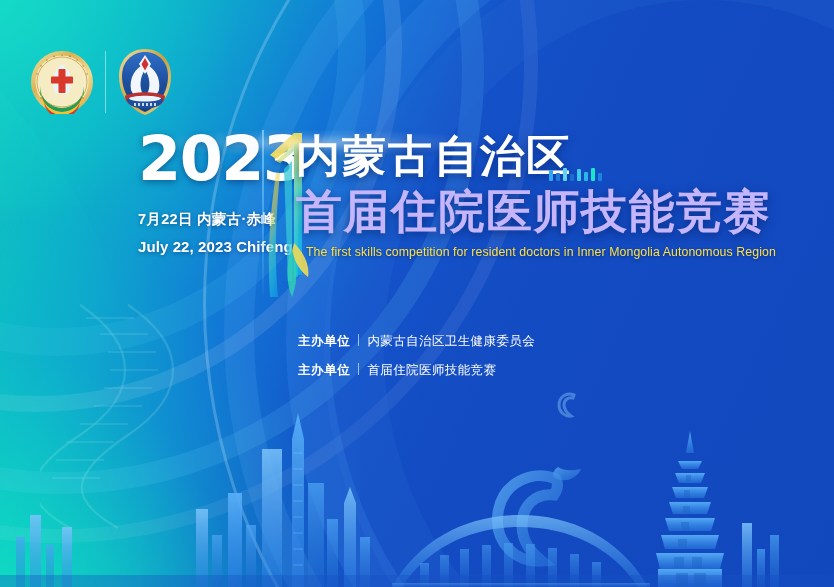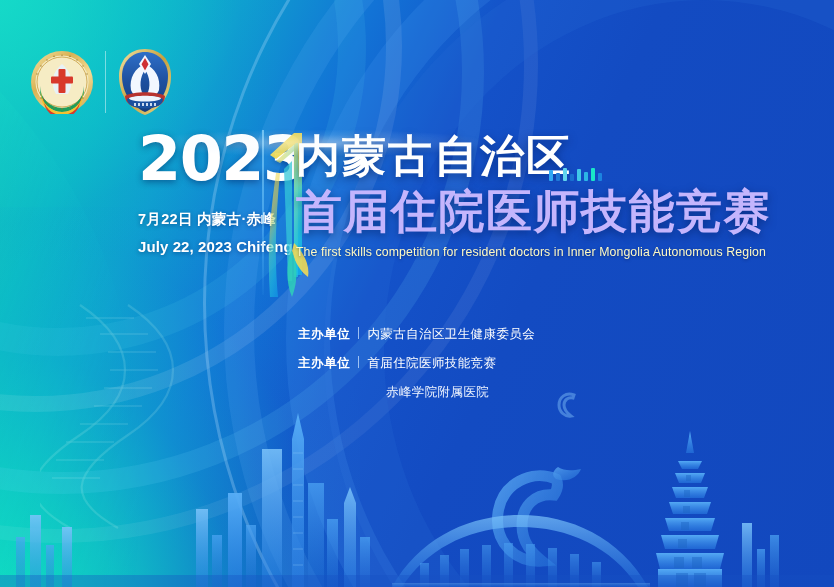--- a/index.html
+++ b/index.html
@@ -194,40 +194,41 @@
     color: #c4b5fd;
     letter-spacing: 1.5px;
     line-height: 1.06;
     white-space: nowrap;
     text-shadow: 0 3px 9px rgba(0,25,85,0.55);
   }
   .title-sub {
     margin-top: 10px;
     font-size: 12.3px;
     font-weight: 400;
-    color: #fef9c3;
+    color: #fde047;
     letter-spacing: 0.1px;
     white-space: nowrap;
     text-shadow: 0 1px 3px rgba(0,20,70,0.5);
+    margin-left: 10px;
   }
   .title-sheen {
     position: absolute;
     left: 150px; top: 130px;
     width: 330px; height: 26px;
     background: radial-gradient(ellipse at center,
         rgba(255,255,255,0.42) 0%,
         rgba(210,235,255,0.12) 45%,
         rgba(255,255,255,0) 75%);
     pointer-events: none;
   }
 
   
   .orgs {
     position: absolute;
-    left: 298px; top: 326px;
+    left: 298px; top: 333px;
     width: 470px;
   }
   .org-row {
     display: flex;
     align-items: baseline;
     margin-bottom: 12px;
     white-space: nowrap;
   }
   .org-label {
     font-size: 12.5px;
@@ -460,21 +461,20 @@
     <div class="org-row">
       <span class="org-label">主办单位</span>
       <span class="org-bar"></span>
       <span class="org-value">内蒙古自治区卫生健康委员会</span>
     </div>
     <div class="org-row">
       <span class="org-label">主办单位</span>
       <span class="org-bar"></span>
       <span class="org-value">首届住院医师技能竞赛</span>
     </div>
-    <div class="org-extra">赤峰学院附属医院</div>
   </div>
 
   <svg class="jade-dragon" viewBox="0 0 120 120">
     <defs>
       <linearGradient id="jdg" x1="0" y1="0" x2="1" y2="1">
         <stop offset="0%" stop-color="#63b4f8" stop-opacity="0.85"></stop>
         <stop offset="100%" stop-color="#2c7fe0" stop-opacity="0.55"></stop>
       </linearGradient>
     </defs>
     <path d="M74,22 C50,12 20,26 16,56 C12,86 34,106 60,104 C50,96 40,86 40,68 C40,48 54,36 72,38 C76,32 76,26 74,22 Z" fill="none" stroke="url(#jdg)" stroke-width="11" stroke-linecap="round"></path>

